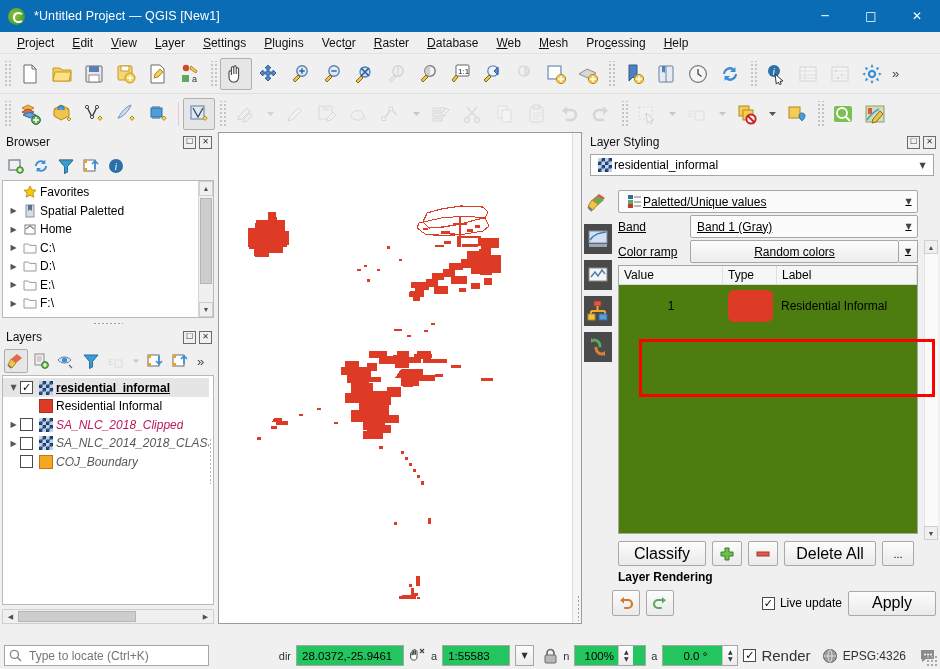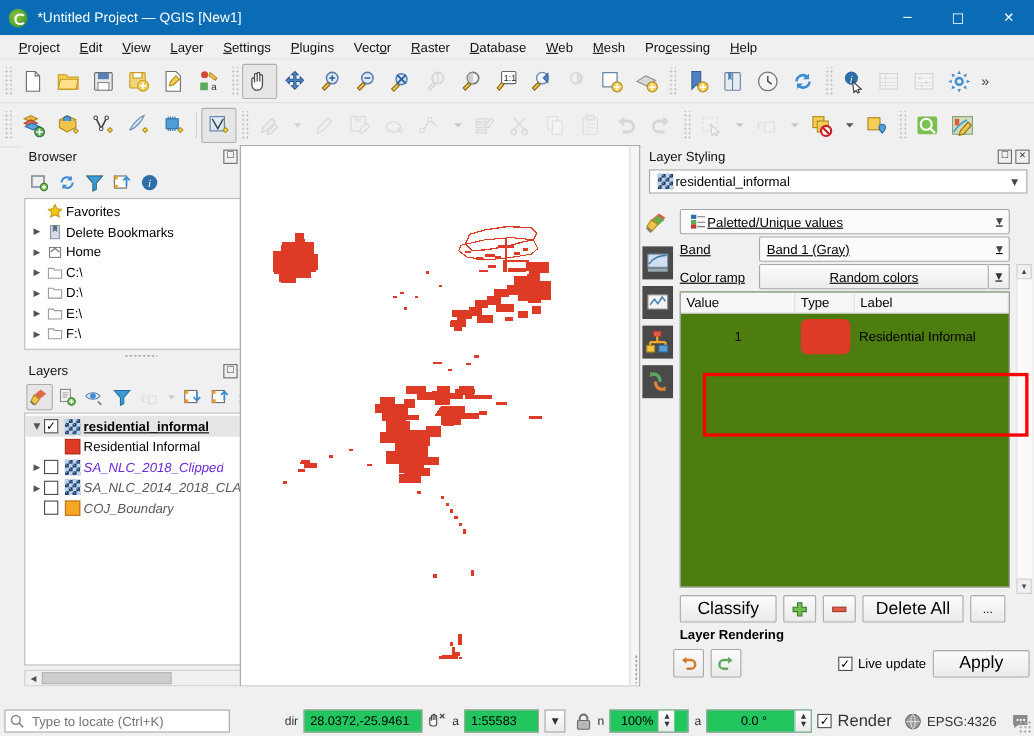--- a/index.html
+++ b/index.html
@@ -67,21 +67,21 @@
   .tbtn.small { width: 18px; }
   .sep { width: 1px; height: 24px; background: #d3d3d3; margin: 0 4px; flex: none; }
   .more { font-size: 13px; color: #444; padding: 0 4px; }
 
   
   #body { position: absolute; top: 132px; left: 0; right: 0; bottom: 45px; }
 
   
   #leftdock {
     position: absolute; left: 0; top: 0; width: 216px; bottom: 0;
-    background: #f0f0f0; display: flex; flex-direction: column; margin-left: 20px;
+    background: #f0f0f0; display: flex; flex-direction: column;
   }
   .panel-title {
     height: 20px; display: flex; align-items: center; padding: 0 4px 0 6px;
     font-size: 12px; color: #111;
   }
   .panel-title .pt-actions { margin-left: auto; display: flex; gap: 3px; }
   .dockbtn {
     width: 13px; height: 13px; border: 1px solid #6a6a6a; display: flex;
     align-items: center; justify-content: center; font-size: 8px; color: #333;
     background: #f0f0f0; line-height: 1;
@@ -796,21 +796,21 @@
             <span class="tlabel">Favorites</span>
           </div>
           <div class="trow">
             <span class="arrow">▶</span>
             <span class="ticon">
               <svg width="14" height="14" viewBox="0 0 14 14">
                   <rect x="3" y="1" width="8" height="12" fill="#d7dde6" stroke="#8b93a0"></rect>
                   <path d="M5 1h4v6L7 5.6 5 7z" fill="#5d6f8c"></path>
                 </svg>
             </span>
-            <span class="tlabel">Delete Bookmarks</span>
+            <span class="tlabel">Spatial Paletted</span>
           </div>
           <div class="trow">
             <span class="arrow">▶</span>
             <span class="ticon">
               <svg width="14" height="14" viewBox="0 0 14 14">
                   <rect x="2" y="3" width="10" height="9" fill="#fff" stroke="#808080"></rect>
                   <path d="M3 7l4-3.2L11 7" fill="none" stroke="#808080" stroke-width="1.2"></path>
                 </svg>
             </span>
             <span class="tlabel">Home</span>
@@ -944,21 +944,21 @@
                 <span class="swatch" style="background:#dd3b26;border-color:#b0301e;"></span>
               </span>
             <span class="tlabel">Residential Informal</span>
           </div>
           <div class="trow">
             <span class="arrow">▶</span>
             <span class="layer-chk"></span>
             <span class="ticon">
                 <span class="raster-ico"></span>
               </span>
-            <span class="tlabel" style="font-style:italic;color:#6d28d9;">SA_NLC_2018_Clipped</span>
+            <span class="tlabel" style="font-style:italic;color:#be185d;">SA_NLC_2018_Clipped</span>
           </div>
           <div class="trow">
             <span class="arrow">▶</span>
             <span class="layer-chk"></span>
             <span class="ticon">
                 <span class="raster-ico"></span>
               </span>
             <span class="tlabel" style="font-style:italic;color:#585858;">SA_NLC_2014_2018_CLASS</span>
           </div>
           <div class="trow">
@@ -1284,21 +1284,21 @@
       <span class="sb-label">n</span>
       <div class="sb-field" style="width:72px;padding-right:12px;">
         <span style="flex:1">100%</span>
         <span class="spin">
             <span>▲</span>
             <span>▼</span>
           </span>
       </div>
 
       <span class="sb-label">a</span>
-      <div class="sb-field" style="width:96px;padding-right:0;">
+      <div class="sb-field" style="width:76px;padding-right:0;">
         <span style="flex:1">0.0 °</span>
         <span class="spin">
             <span>▲</span>
             <span>▼</span>
           </span>
       </div>
 
       <span class="chk">✓</span>
       <span class="sb-label" style="font-size:15px;">Render</span>
 

